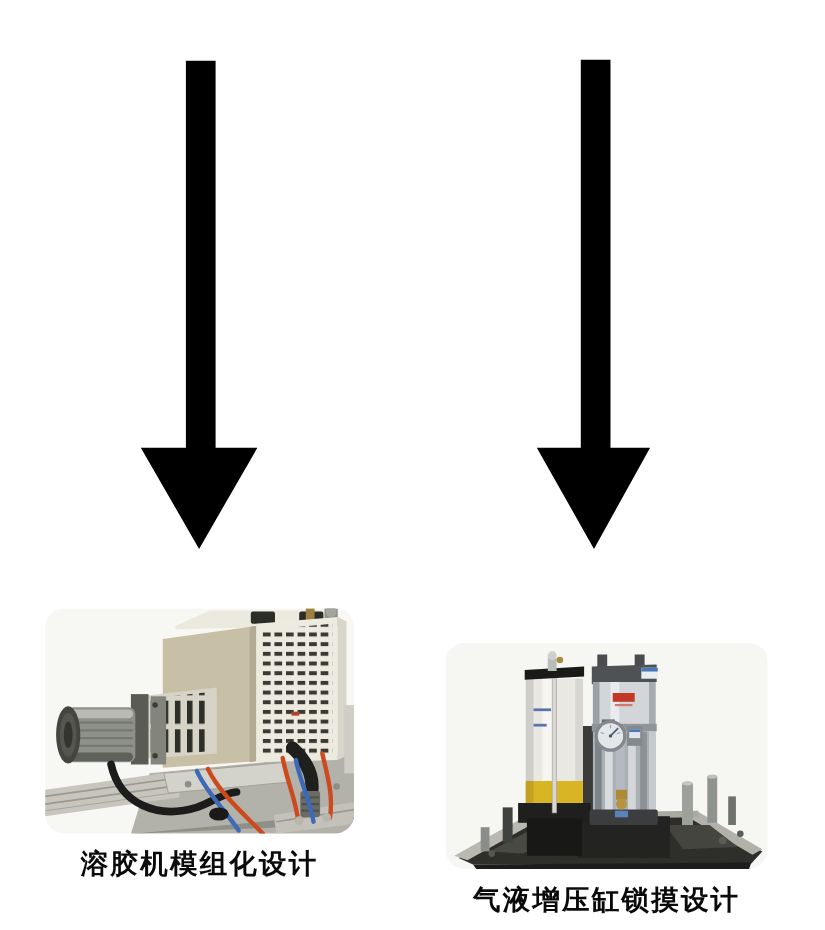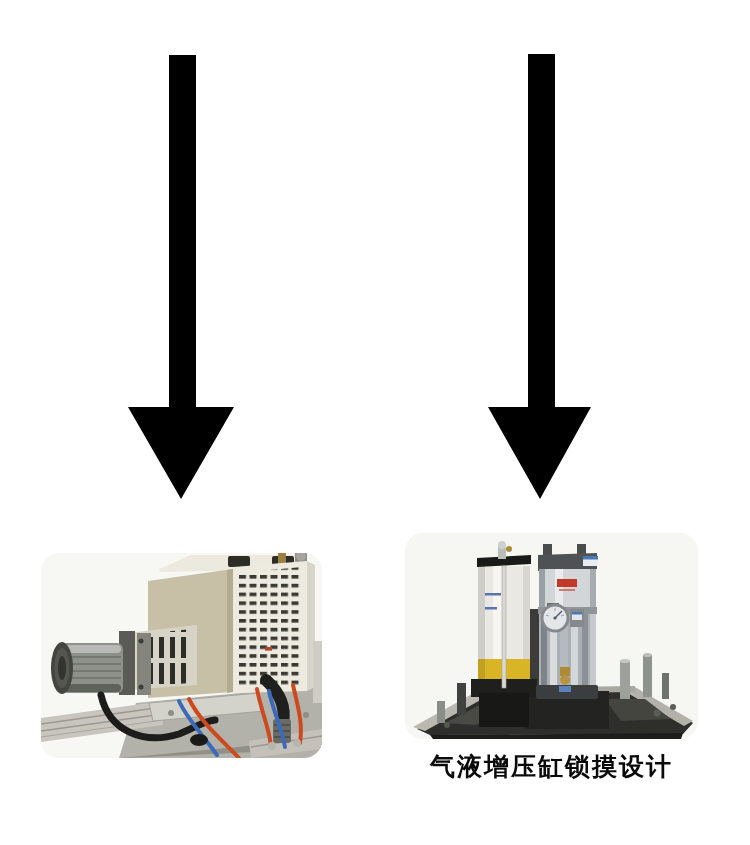--- a/index.html
+++ b/index.html
@@ -5,21 +5,21 @@
   html,body{margin:0;padding:0;background:#fff;}
   .canvas{
     position:relative;width:750px;height:845px;background:#ffffff;
     font-family:"DejaVu Sans","Liberation Sans",sans-serif;overflow:hidden;
   }
   .arrow{position:absolute;}
   .arrow-left{left:128px;top:55px;width:106px;height:444px;}
   .arrow-right{left:488px;top:54px;width:103px;height:445px;}
   .figure{position:absolute;margin:0;}
   .figure-left{left:41px;top:553px;width:281px;}
-  .figure-right{left:405px;top:533px;width:293px;}
+  .figure-right{left:405px;top:584px;width:293px;}
   .photo{border-radius:18px;overflow:hidden;display:block;}
   .photo-left{width:281px;height:205px;}
   .photo-right{width:293px;height:206px;}
   .photo svg{display:block;}
   .caption{
     margin-top:13px;text-align:center;font-size:25px;font-weight:bold;
     letter-spacing:2px;color:#0a0a0a;line-height:30px;white-space:nowrap;
   }
 </style>
 </head>
@@ -108,20 +108,21 @@
         <path d="M 148,146 C 160,170 182,188 198,205" fill="none" stroke="#cc4a1d" stroke-width="4" stroke-linecap="round"></path>
         <path d="M 216,136 C 220,158 228,174 230,193" fill="none" stroke="#cc4a1d" stroke-width="4" stroke-linecap="round"></path>
         <path d="M 252,132 C 257,154 262,170 259,190" fill="none" stroke="#cc4a1d" stroke-width="4" stroke-linecap="round"></path>
         <ellipse cx="158" cy="187" rx="9" ry="6" fill="#1a1a18"></ellipse>
         <circle cx="231" cy="193" r="4" fill="#b7b5ac"></circle>
         <circle cx="256" cy="190" r="4" fill="#b7b5ac"></circle>
         <circle cx="130" cy="160" r="3" fill="#8e8d86"></circle>
         <circle cx="265" cy="162" r="3" fill="#8e8d86"></circle>
       </svg>
     </div>
+    <figcaption class="caption">溶胶机模组化设计</figcaption>
   </figure>
 
   <figure class="figure figure-right">
     <div class="photo photo-right">
       <svg width="293" height="206" viewBox="0 0 293 206">
 
         <rect width="293" height="206" fill="#f6f6f3"></rect>
 
         <polygon points="12,196 82,157 230,155 288,190 278,201 25,202" fill="#2e2e2b"></polygon>
         <polygon points="8,194 78,155 88,160 20,198" fill="#b9b9b2"></polygon>

